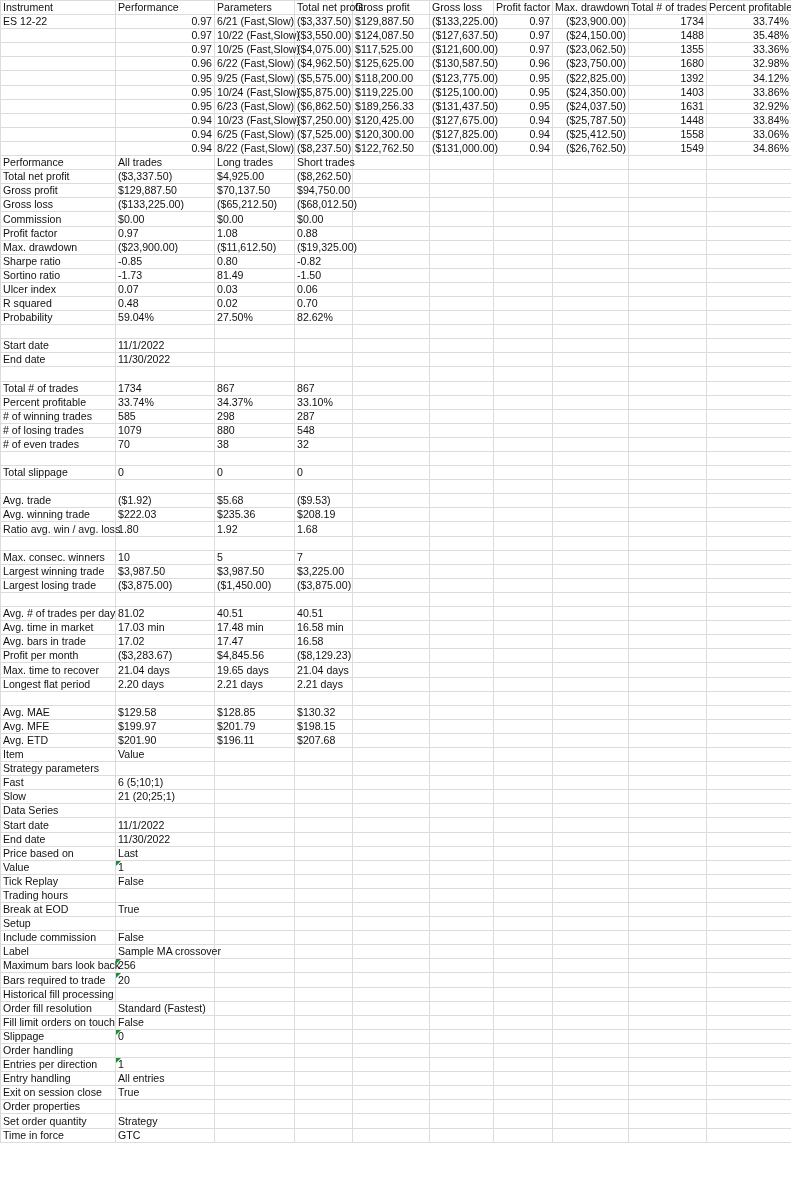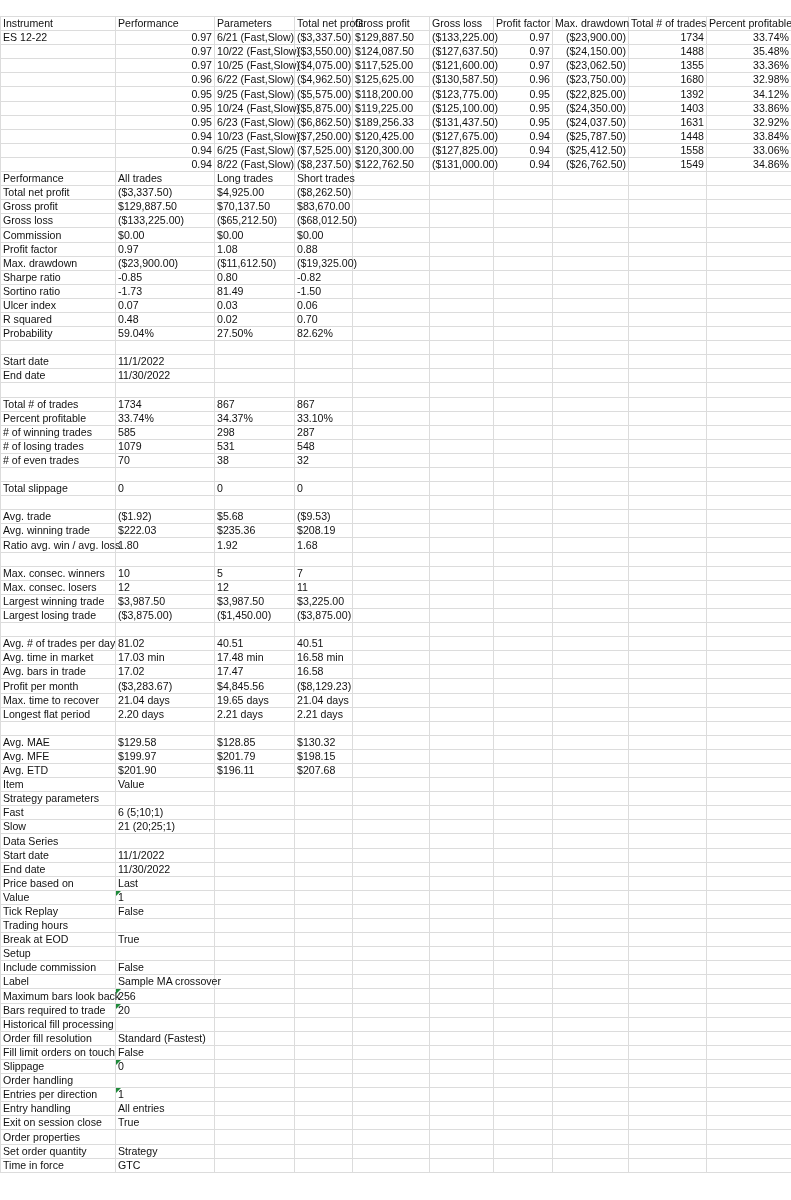--- a/index.html
+++ b/index.html
@@ -1,17 +1,17 @@
 <!DOCTYPE html>
 <html><head>
 <meta charset="utf-8">
 <style>
   html, body { margin:0; padding:0; background:#ffffff; }
   body { width:791px; height:1200px; overflow:hidden; font-family:"Liberation Sans", "DejaVu Sans", sans-serif; }
-  table.sheet { border-collapse:collapse; table-layout:fixed; width:791px;margin-top:16px; }
+  table.sheet { border-collapse:collapse; table-layout:fixed; width:791px; }
   table.sheet td {
     height:13.1px; padding:0 2px; border:1px solid #dcdcdc;
     font-size:10.6px; line-height:13px; color:#111; white-space:nowrap; overflow:visible;
     position:relative; vertical-align:bottom;
   }
   td.num { text-align:right; }
   td.neg { color:#ff0000; }
   .tri::before {
     content:""; position:absolute; left:0; top:0; width:0; height:0;
     border-top:5px solid #1e8a3a; border-right:5px solid transparent;
@@ -187,21 +187,21 @@
         <td></td>
         <td></td>
         <td></td>
         <td></td>
         <td></td>
       </tr>
       <tr>
         <td>Gross profit</td>
         <td>$129,887.50</td>
         <td>$70,137.50</td>
-        <td>$83,670.00</td>
+        <td>$94,750.00</td>
         <td></td>
         <td></td>
         <td></td>
         <td></td>
         <td></td>
         <td></td>
       </tr>
       <tr>
         <td>Gross loss</td>
         <td>($133,225.00)</td>
@@ -390,21 +390,21 @@
         <td></td>
         <td></td>
         <td></td>
         <td></td>
         <td></td>
         <td></td>
       </tr>
       <tr>
         <td># of losing trades</td>
         <td>1079</td>
-        <td>531</td>
+        <td>880</td>
         <td>548</td>
         <td></td>
         <td></td>
         <td></td>
         <td></td>
         <td></td>
         <td></td>
       </tr>
       <tr>
         <td># of even trades</td>
@@ -508,32 +508,20 @@
         <td>5</td>
         <td>7</td>
         <td></td>
         <td></td>
         <td></td>
         <td></td>
         <td></td>
         <td></td>
       </tr>
       <tr>
-        <td>Max. consec. losers</td>
-        <td>12</td>
-        <td>12</td>
-        <td>11</td>
-        <td></td>
-        <td></td>
-        <td></td>
-        <td></td>
-        <td></td>
-        <td></td>
-      </tr>
-      <tr>
         <td>Largest winning trade</td>
         <td>$3,987.50</td>
         <td>$3,987.50</td>
         <td>$3,225.00</td>
         <td></td>
         <td></td>
         <td></td>
         <td></td>
         <td></td>
         <td></td>

